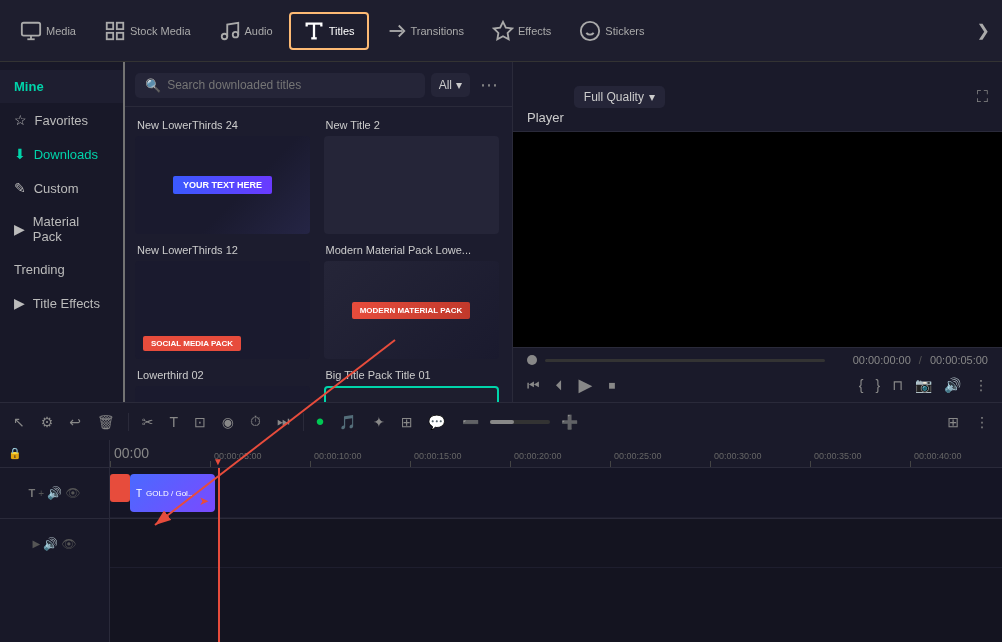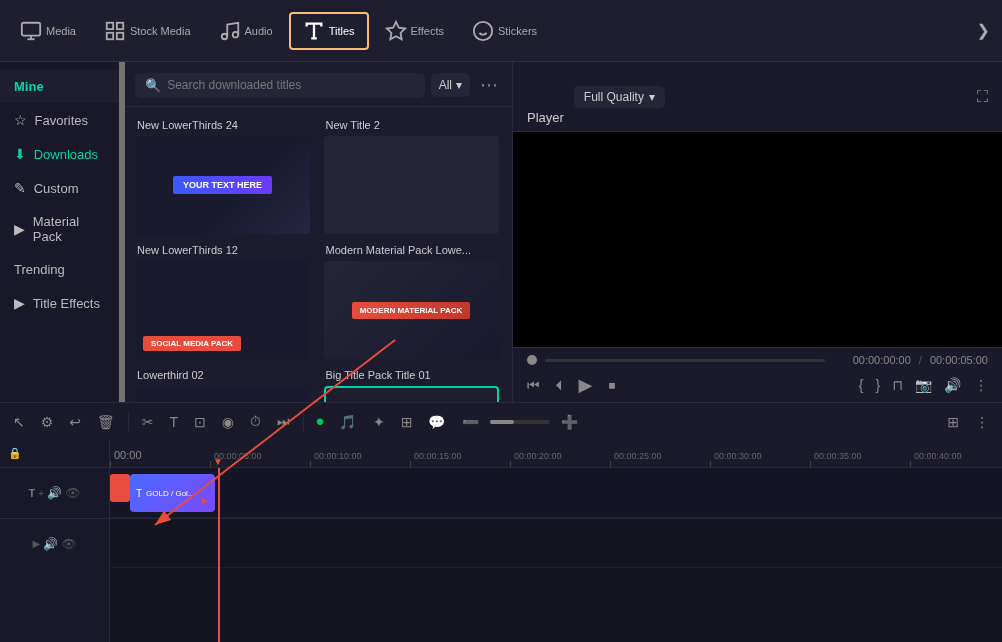--- a/index.html
+++ b/index.html
@@ -17,21 +17,21 @@
     }
     .toolbar-item.active { color: #fff; border: 2px solid #fdba74; border-radius: 4px; }
     .toolbar-item svg { width: 22px; height: 22px; }
     .toolbar-chevron { margin-left: auto; color: #aaa; cursor: pointer; padding: 4px; }
 
     
     .main-area { display: flex; flex: 1; overflow: hidden; }
 
     
     .left-sidebar {
-      width: 125px; background: #181828; border-right: 6px solid #737373;
+      width: 125px; background: #181828; border-right: 2px solid #737373;
       display: flex; flex-direction: column; padding: 8px 0; flex-shrink: 0;
     }
     .sidebar-item {
       display: flex; align-items: center; padding: 9px 14px; cursor: pointer;
       font-size: 13px; color: #bbb; gap: 8px; transition: background 0.15s;
     }
     .sidebar-item.active { color: #00d4aa; font-weight: 600; background: #1e1e30; }
     .sidebar-item .icon { font-size: 14px; }
 
     
@@ -205,20 +205,27 @@
     </svg>
     <span>Audio</span>
   </div>
   <div class="toolbar-item active">
     <svg viewBox="0 0 24 24" fill="none" stroke="currentColor" stroke-width="2.5">
       <polyline points="4 7 4 4 20 4 20 7"></polyline>
         <line x1="9" y1="20" x2="15" y2="20"></line>
         <line x1="12" y1="4" x2="12" y2="20"></line>
     </svg>
     <span>Titles</span>
+  </div>
+  <div class="toolbar-item">
+    <svg viewBox="0 0 24 24" fill="none" stroke="currentColor" stroke-width="2">
+      <path d="M5 12h14"></path>
+        <path d="M15 6l6 6-6 6"></path>
+    </svg>
+    <span>Transitions</span>
   </div>
   <div class="toolbar-item">
     <svg viewBox="0 0 24 24" fill="none" stroke="currentColor" stroke-width="2">
       <polygon points="12 2 15.09 8.26 22 9.27 17 14.14 18.18 21.02 12 17.77 5.82 21.02 7 14.14 2 9.27 8.91 8.26 12 2"></polygon>
     </svg>
     <span>Effects</span>
   </div>
   <div class="toolbar-item">
     <svg viewBox="0 0 24 24" fill="none" stroke="currentColor" stroke-width="2">
       <circle cx="12" cy="12" r="10"></circle>
@@ -408,21 +415,21 @@
         <span>🔊</span>
         <span>👁</span>
       </div>
     </div>
 
     <div class="timeline-main">
 
       <div class="timeline-ruler">
         <div class="ruler-marks">
           <div class="ruler-mark" style="width:100px;">
-            <span style="padding-left:4px;font-size:11px;color:#888;">00:00</span>
+            <span style="padding-left:4px;font-size:14px;color:#888;">00:00</span>
             <div class="ruler-tick"></div>
           </div>
           <div class="ruler-mark" style="width:100px;">
             <span style="padding-left:4px;font-size:9px;color:#666;">00:00:05:00</span>
             <div class="ruler-tick"></div>
           </div>
           <div class="ruler-mark" style="width:100px;">
             <span style="padding-left:4px;font-size:9px;color:#666;">00:00:10:00</span>
             <div class="ruler-tick"></div>
           </div>

